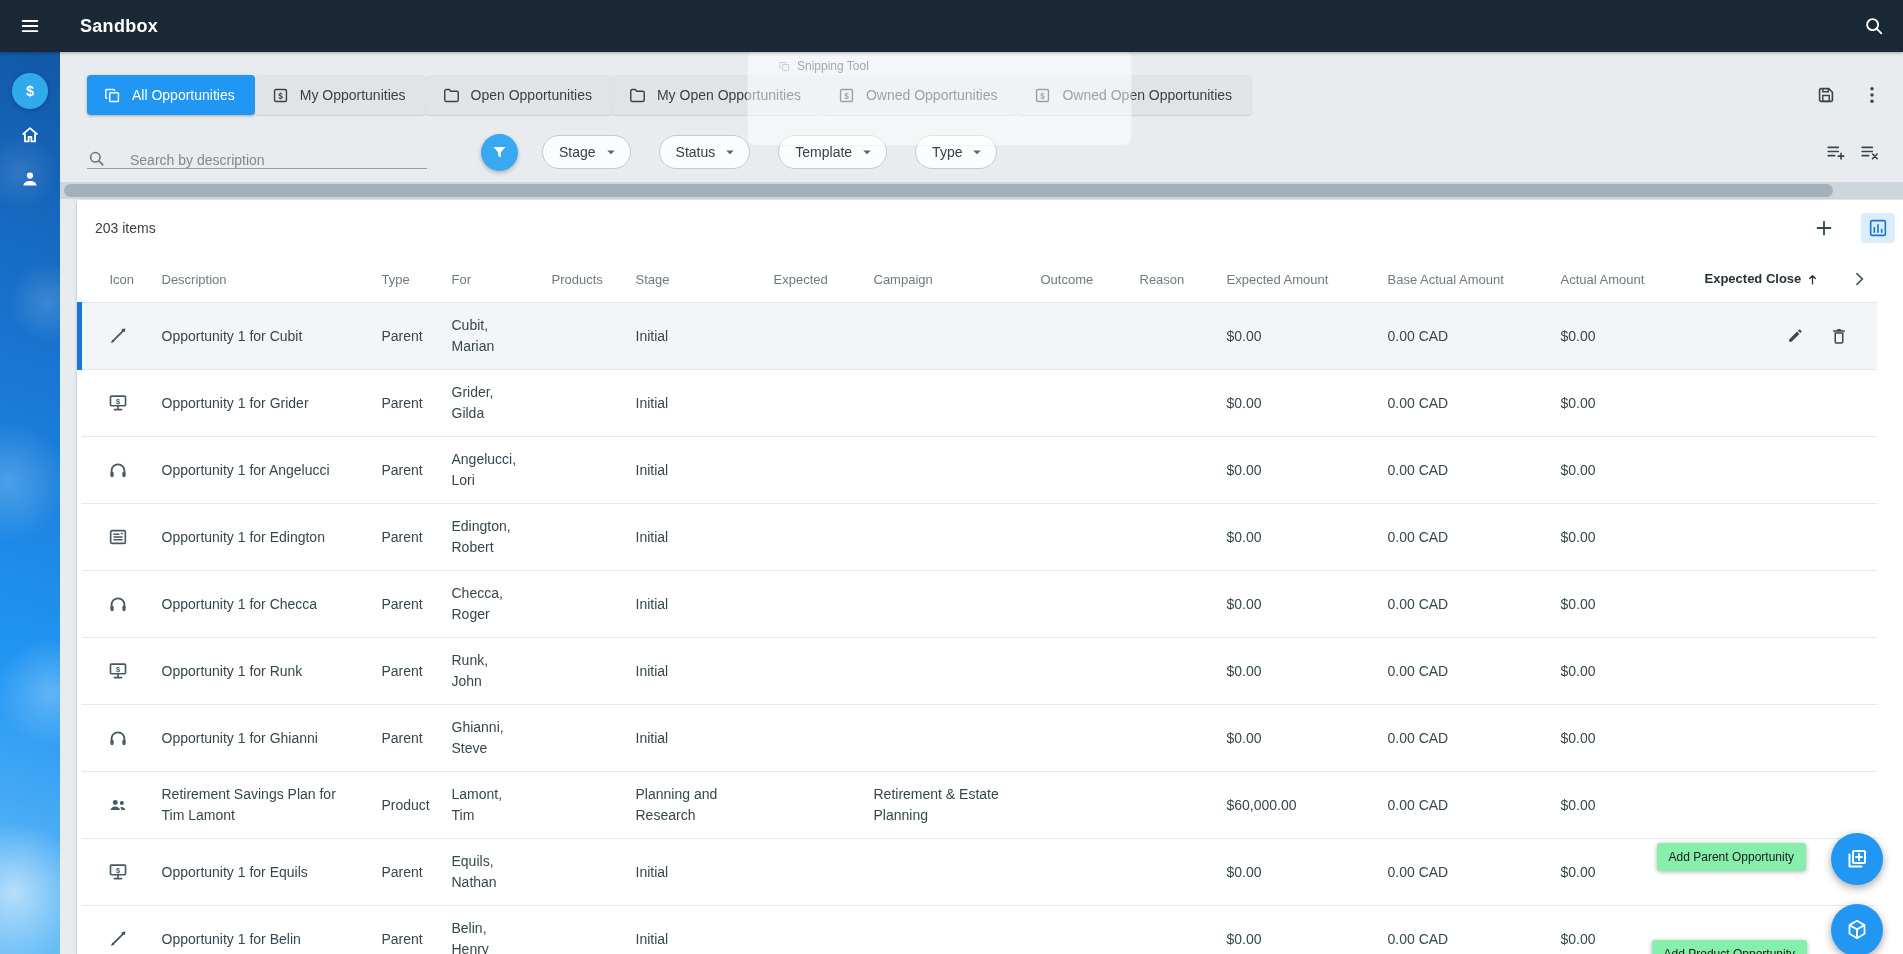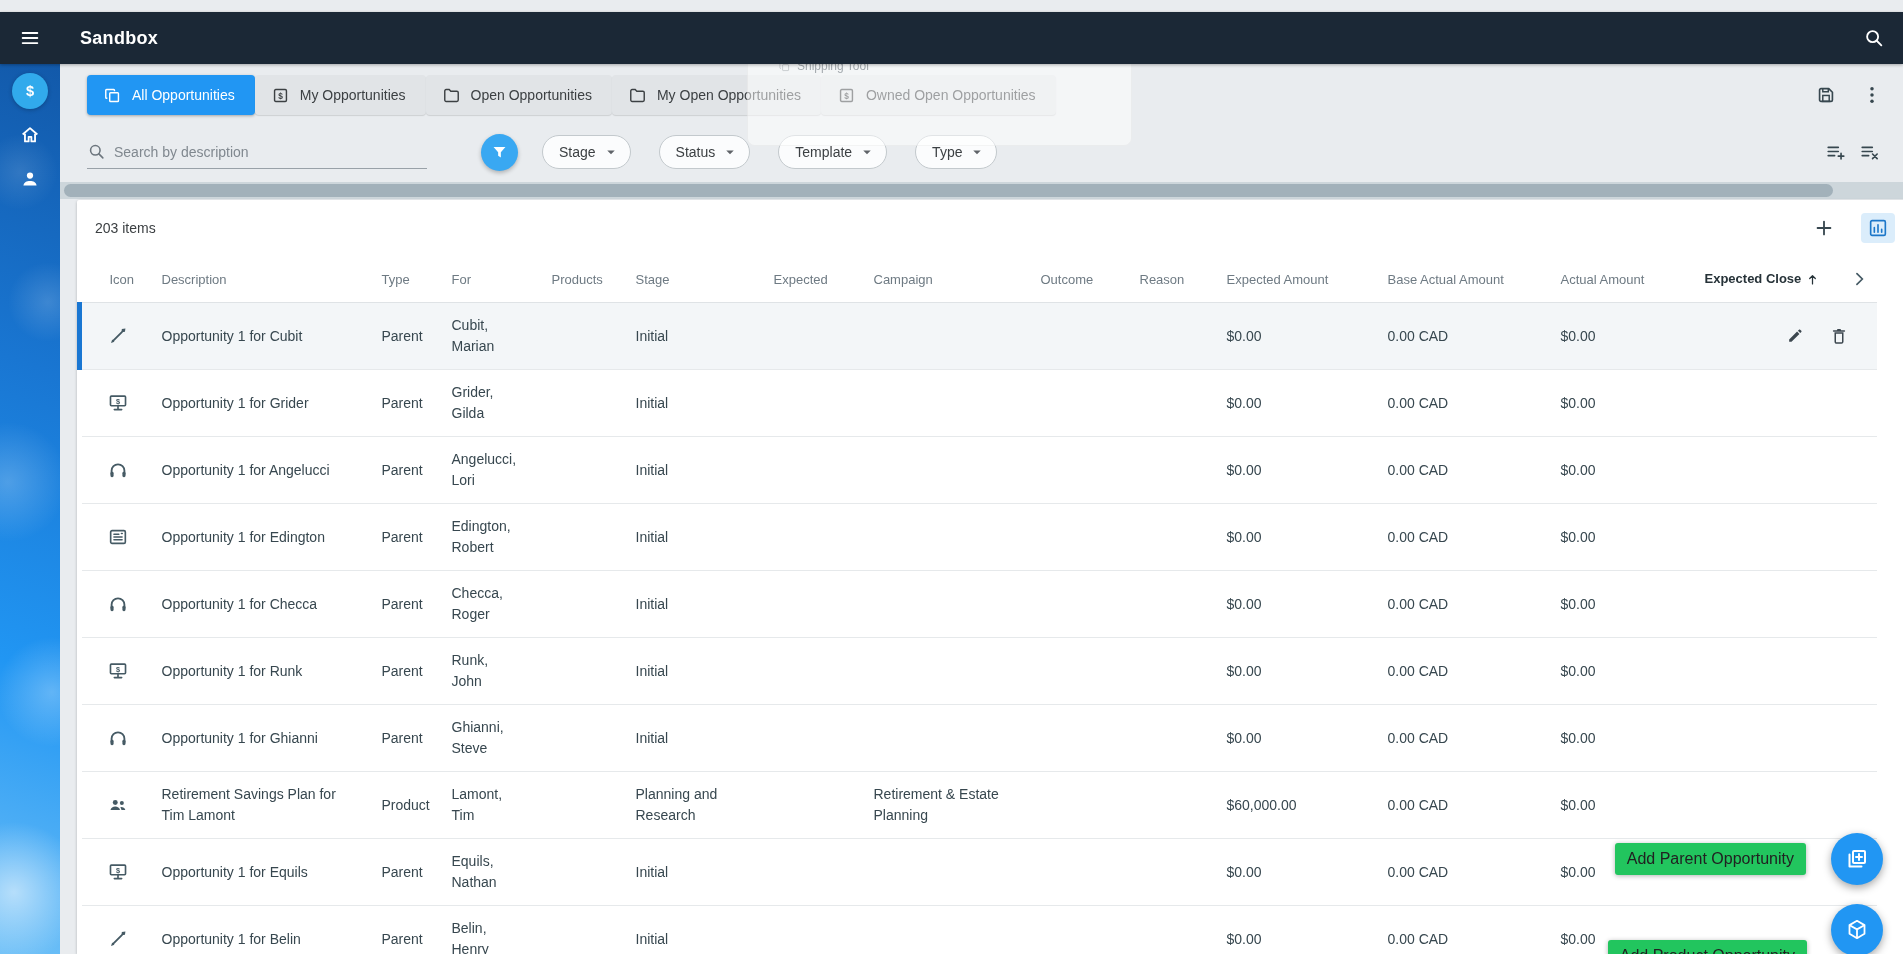--- a/index.html
+++ b/index.html
@@ -1,21 +1,21 @@
 <!DOCTYPE html>
 <html><head>
 <meta charset="utf-8">
 <style>
   * { box-sizing: border-box; margin: 0; padding: 0; }
   html,body { width:1903px; height:954px; overflow:hidden; }
   body { font-family:"Liberation Sans", sans-serif; background:#e9ecef; position:relative; }
   svg.ic, svg.ic20, svg.row-ic, svg.act-ic, svg.caret, svg.sort-ic { display:inline-block; vertical-align:middle; }
 
   
-  .topbar { position:absolute; top:12px; left:0; width:1903px; height:52px; background:#1b2836; color:#fff;
+  .topbar { position:absolute; top:0; left:0; width:1903px; height:52px; background:#1b2836; color:#fff;
             display:flex; align-items:center; z-index:30; box-shadow:0 1px 3px rgba(0,0,0,.3); }
   .hamburger { width:60px; height:52px; display:flex; align-items:center; justify-content:center; background:none; border:none; color:#fff; cursor:pointer; }
   .hamburger svg { width:22px; height:22px; }
   .app-title { font-size:18px; font-weight:bold; letter-spacing:.3px; margin-left:20px; }
   .topbar-spacer { flex:1; }
   .topbar-search { background:none; border:none; color:#fff; margin-right:18px; cursor:pointer; }
   .topbar-search svg { width:22px; height:22px; }
 
   
   .sidebar { position:absolute; top:52px; left:0; width:60px; height:902px; z-index:20;
@@ -40,21 +40,21 @@
   .chip { display:flex; align-items:center; gap:10px; height:40px; padding:0 20px 0 16px; border:none; border-radius:4px;
           background:#e1e4e7; color:#3c4043; font-family:inherit; font-size:14px; cursor:pointer; white-space:nowrap;
           box-shadow:0 1px 1px rgba(0,0,0,.12); }
   .chip .ic { width:19px; height:19px; }
   .chip.active { background:#2196f3; color:#fff; box-shadow:0 1px 3px rgba(0,0,0,.3); }
   .views-actions { margin-left:auto; display:flex; align-items:center; gap:24px; color:#37474f; }
   .icon-btn { background:none; border:none; color:#37474f; cursor:pointer; display:flex; align-items:center; }
   .icon-btn svg { width:22px; height:22px; }
 
   .filter-row { position:absolute; top:81px; left:27px; right:22px; height:38px; display:flex; align-items:center; }
-  .search-wrap { display:flex; align-items:center; width:340px; border-bottom:1px solid #99a1a8; height:34px; gap:8px; }
+  .search-wrap { display:flex; align-items:flex-end; width:340px; border-bottom:1px solid #99a1a8; height:34px; gap:24px; }
   .search-wrap svg { width:19px; height:19px; color:#6c757d; flex:none; }
   .search-input { border:none; outline:none; background:transparent; font-family:inherit; font-size:14px; color:#3c4043; width:100%; }
   .search-input::placeholder { color:#80888f; }
   .filter-fab { width:37px; height:37px; border-radius:50%; border:none; background:#39a8f2; color:#fff; margin-left:54px;
                 display:flex; align-items:center; justify-content:center; cursor:pointer; box-shadow:0 2px 4px rgba(0,0,0,.25); }
   .filter-fab svg { width:19px; height:19px; }
   .pills { display:flex; gap:28px; margin-left:24px; }
   .pill { display:flex; align-items:center; gap:6px; height:34px; padding:0 10px 0 16px; border:1px solid #c3c9cd; border-radius:17px;
           background:#fbfcfd; color:#3c4043; font-family:inherit; font-size:14px; cursor:pointer; }
   .pill .caret { width:18px; height:18px; color:#5f6368; }
@@ -97,22 +97,22 @@
   .ghost-label { font-size:12px; color:rgba(60,70,80,.45); display:flex; align-items:center; gap:6px; }
   .ghost-label svg { width:13px; height:13px; opacity:.5; }
 
   
   .fab { position:absolute; width:52px; height:52px; border-radius:50%; border:none; background:#2196f3; color:#fff;
          display:flex; align-items:center; justify-content:center; cursor:pointer; z-index:41;
          box-shadow:0 3px 8px rgba(0,0,0,.35); }
   .fab svg { width:24px; height:24px; }
   .fab1 { left:1831px; top:833px; }
   .fab2 { left:1831px; top:904px; }
-  .fab-tip { position:absolute; background:#22c55e; border-radius:3px; box-shadow:0 1px 5px rgba(0,0,0,.3);
-             font-size:16px; color:#212121; padding:7px 12px; z-index:40; white-space:nowrap; }
+  .fab-tip { position:absolute; background:#86efac; border-radius:3px; box-shadow:0 1px 5px rgba(0,0,0,.3);
+             font-size:12px; color:#212121; padding:7px 12px; z-index:40; white-space:nowrap; }
   .tip1 { right:97px; top:843px; }
   .tip2 { right:96px; top:940px; }
 </style>
 </head>
 <body>
 
 <svg width="0" height="0" style="position:absolute" aria-hidden="true">
   <defs>
     <symbol id="i-menu" viewBox="0 0 24 24">
         <path d="M4 6.5h16M4 12h16M4 17.5h16" stroke="currentColor" stroke-width="2" fill="none" stroke-linecap="round"></path>
@@ -279,20 +279,26 @@
           <svg class="ic">
             <use href="#i-folder"></use>
           </svg>
           <span>Open Opportunities</span>
         </button>
         <button class="chip">
           <svg class="ic">
             <use href="#i-folder"></use>
           </svg>
           <span>My Open Opportunities</span>
+        </button>
+        <button class="chip">
+          <svg class="ic">
+            <use href="#i-boxdollar"></use>
+          </svg>
+          <span>Owned Opportunities</span>
         </button>
         <button class="chip">
           <svg class="ic">
             <use href="#i-boxdollar"></use>
           </svg>
           <span>Owned Open Opportunities</span>
         </button>
       </div>
     <div class="views-actions">
       <button class="icon-btn">

